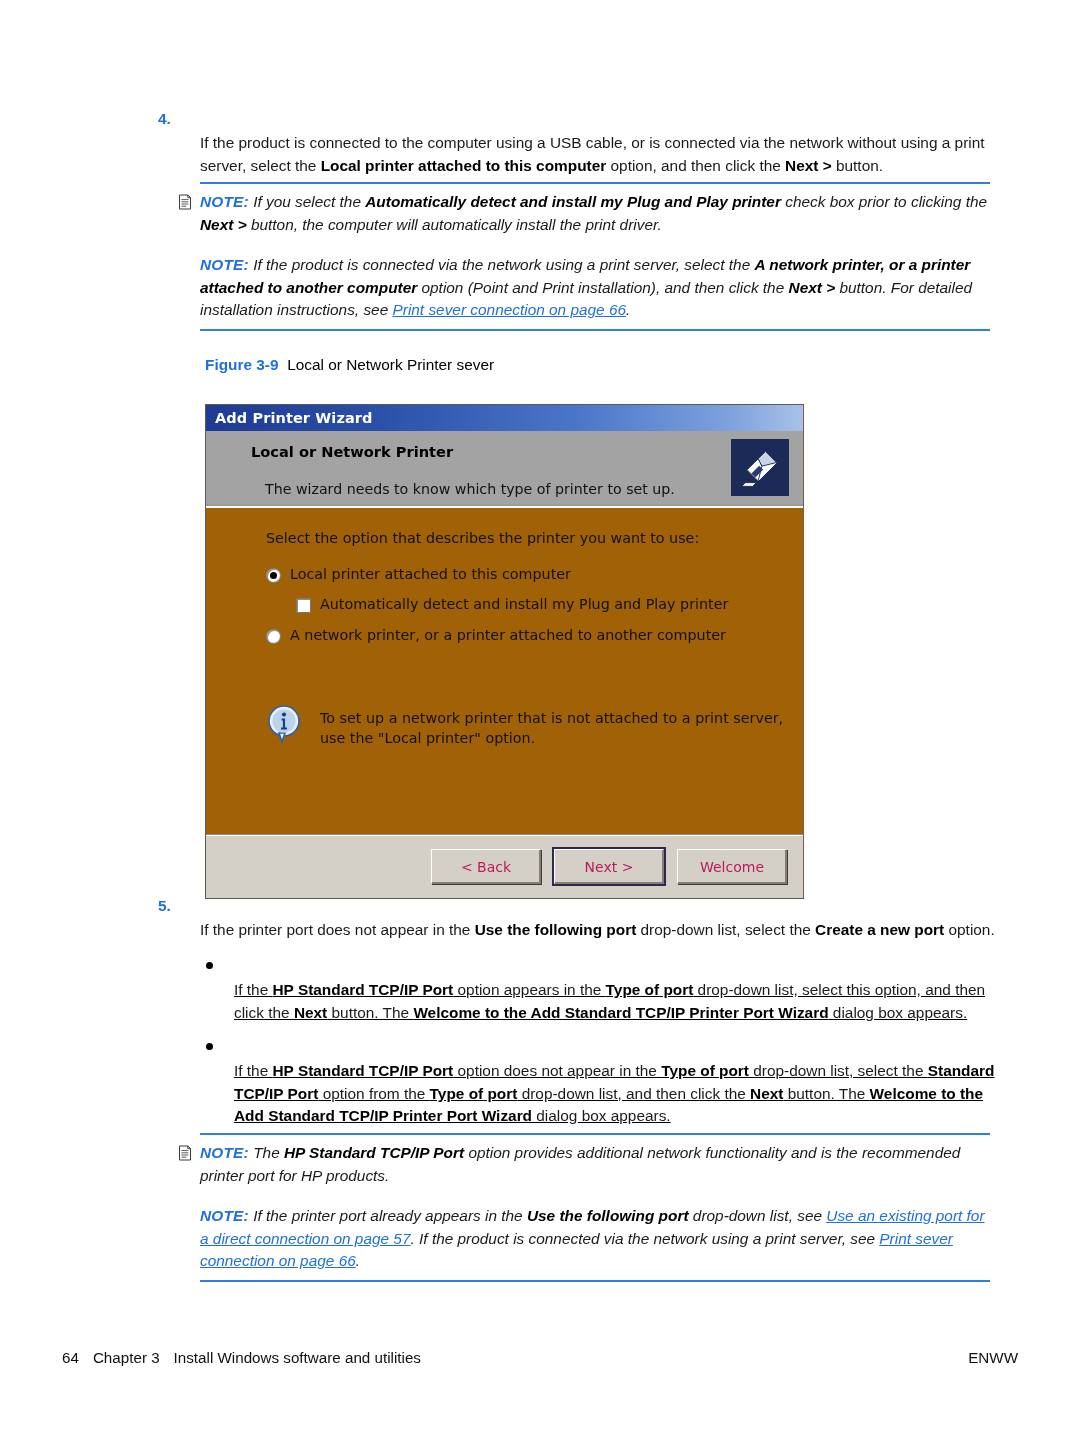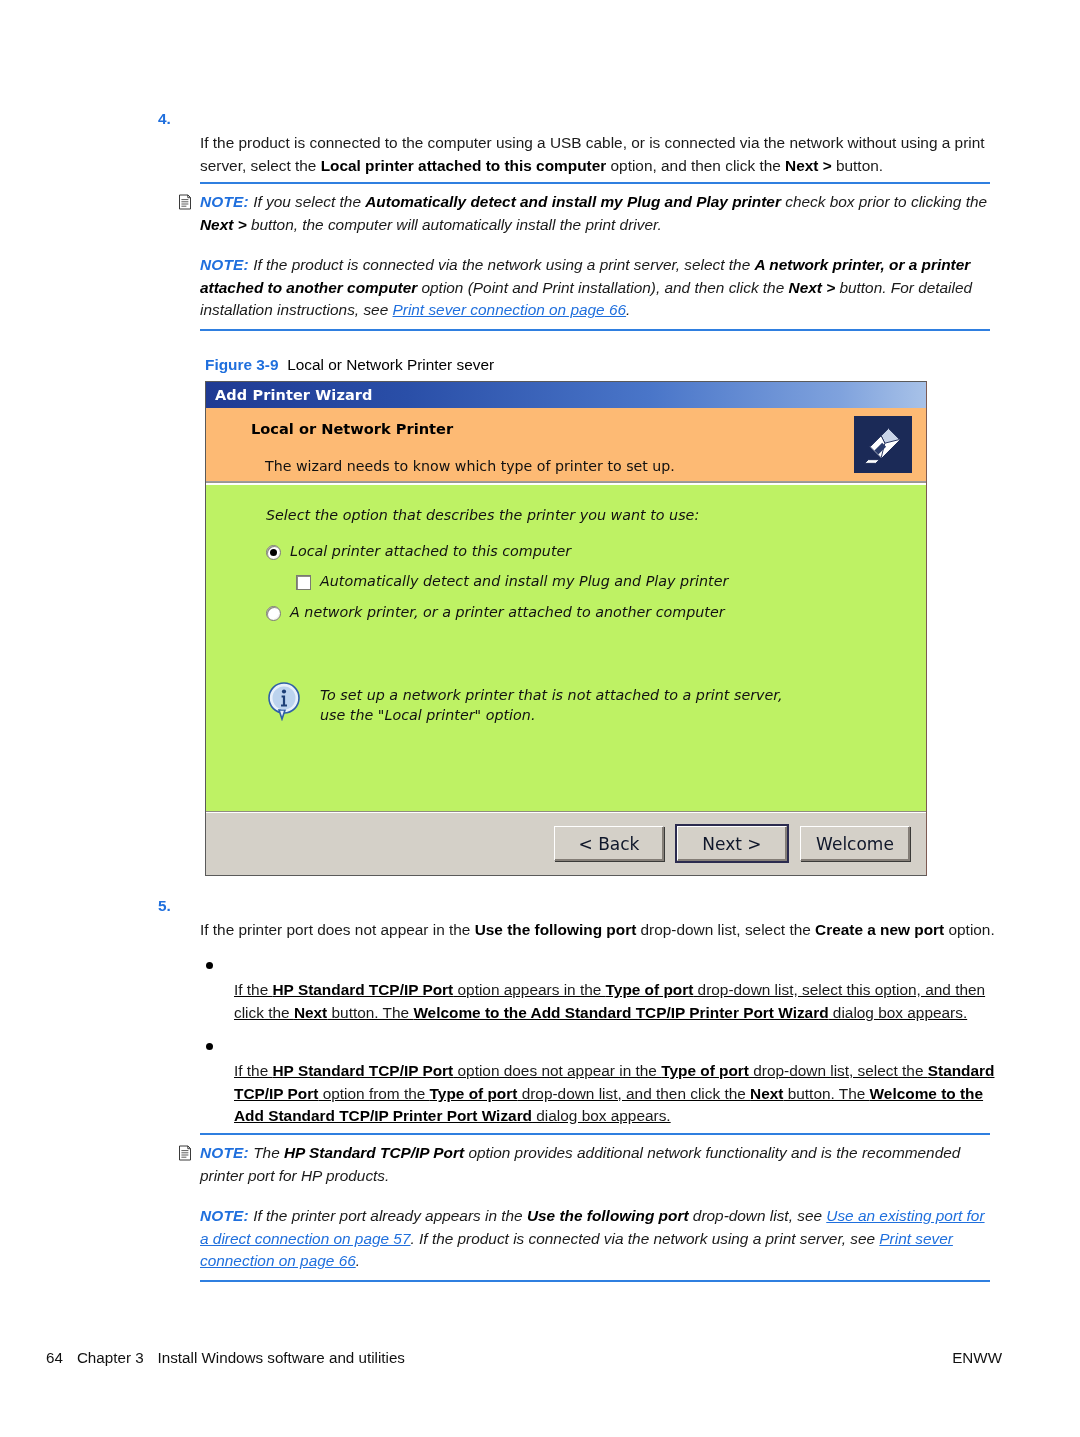--- a/index.html
+++ b/index.html
@@ -113,22 +113,22 @@
   }
   .fig-caption .fig-lbl {
     color: #1f6fdd;
     font-weight: bold;
   }
 
   
   .dialog {
     position: absolute;
     left: 205px;
-    top: 381px;
-    width: 722px;
+    top: 404px;
+    width: 599px;
     height: 495px;
     background: #d4d0c8;
     border: 1px solid #5a5a5a;
     border-right-color: #7d5a52;
     box-sizing: border-box;
     font-family: "DejaVu Sans", sans-serif;
   }
   .dlg-title {
     height: 26px;
     background: linear-gradient(to right, #1f3a93 0%, #2a4fa8 28%, #4a76c9 62%, #7fa2dd 88%, #a8c2e8 100%);
@@ -136,21 +136,21 @@
     font-weight: bold;
     font-size: 14.5px;
     line-height: 26px;
     padding-left: 9px;
     box-sizing: border-box;
     letter-spacing: .1px;
   }
   .dlg-header {
     position: relative;
     height: 74px;
-    background: #fdba74;
+    background: #a3a3a3;
     border-bottom: 1px solid #9c9c9c;
     box-sizing: border-box;
     padding: 12px 0 0 45px;
   }
   .dlg-h-title {
     font-weight: bold;
     font-size: 14.6px;
     color: #000;
     line-height: 18px;
   }
@@ -173,24 +173,23 @@
     justify-content: center;
   }
   .dlg-sep {
     height: 2px;
     background: #ffffff;
     border-top: 1px solid #9a968e;
   }
   .dlg-body {
     position: relative;
     height: 326px;
-    background: #bef264;
+    background: #a16207;
     padding: 22px 0 16px 60px;
     box-sizing: border-box;
-    font-style: italic;
   }
   .dlg-prompt {
     font-size: 14.3px;
     color: #111;
     margin-bottom: 20px;
   }
   .opt-row {
     display: flex;
     align-items: flex-start;
     font-size: 14.3px;
@@ -256,36 +255,36 @@
     gap: 13px;
   }
   .winbtn {
     width: 108px;
     height: 33px;
     background: #d4d0c8;
     border: 1px solid #868079;
     border-top-color: #ffffff;
     border-left-color: #ffffff;
     box-shadow: inset -1px -1px 0 #837d76, 1px 1px 0 #3a3a38;
-    font-size: 17px;
-    color: #0f172a;
+    font-size: 14px;
+    color: #be185d;
     display: flex;
     align-items: center;
     justify-content: center;
     font-family: "DejaVu Sans", sans-serif;
   }
   .winbtn.default {
     outline: 2px solid #2b2b4f;
     outline-offset: 0px;
   }
 
   
   .pg-footer {
     position: absolute;
-    left: 46px;
+    left: 62px;
     top: 1349px;
     width: 956px;
     display: flex;
     justify-content: space-between;
     font-size: 15.2px;
     color: #111;
   }
   .pg-footer-left { display: flex; gap: 14px; }
 </style>
 </head>

